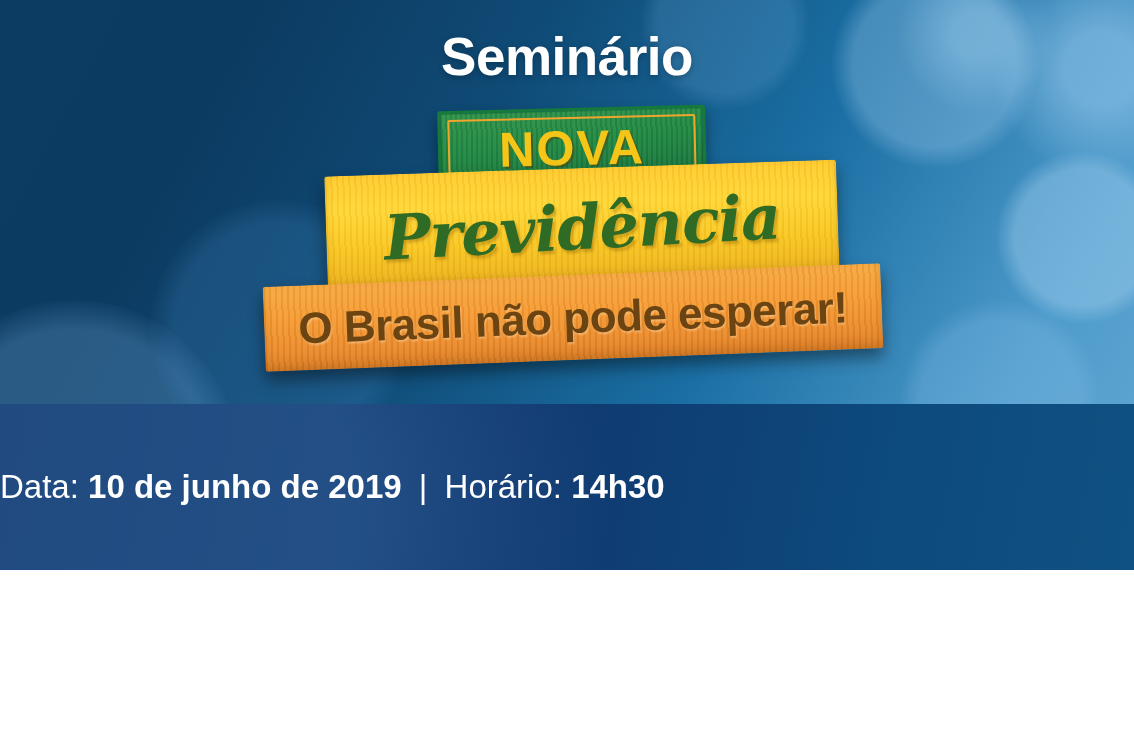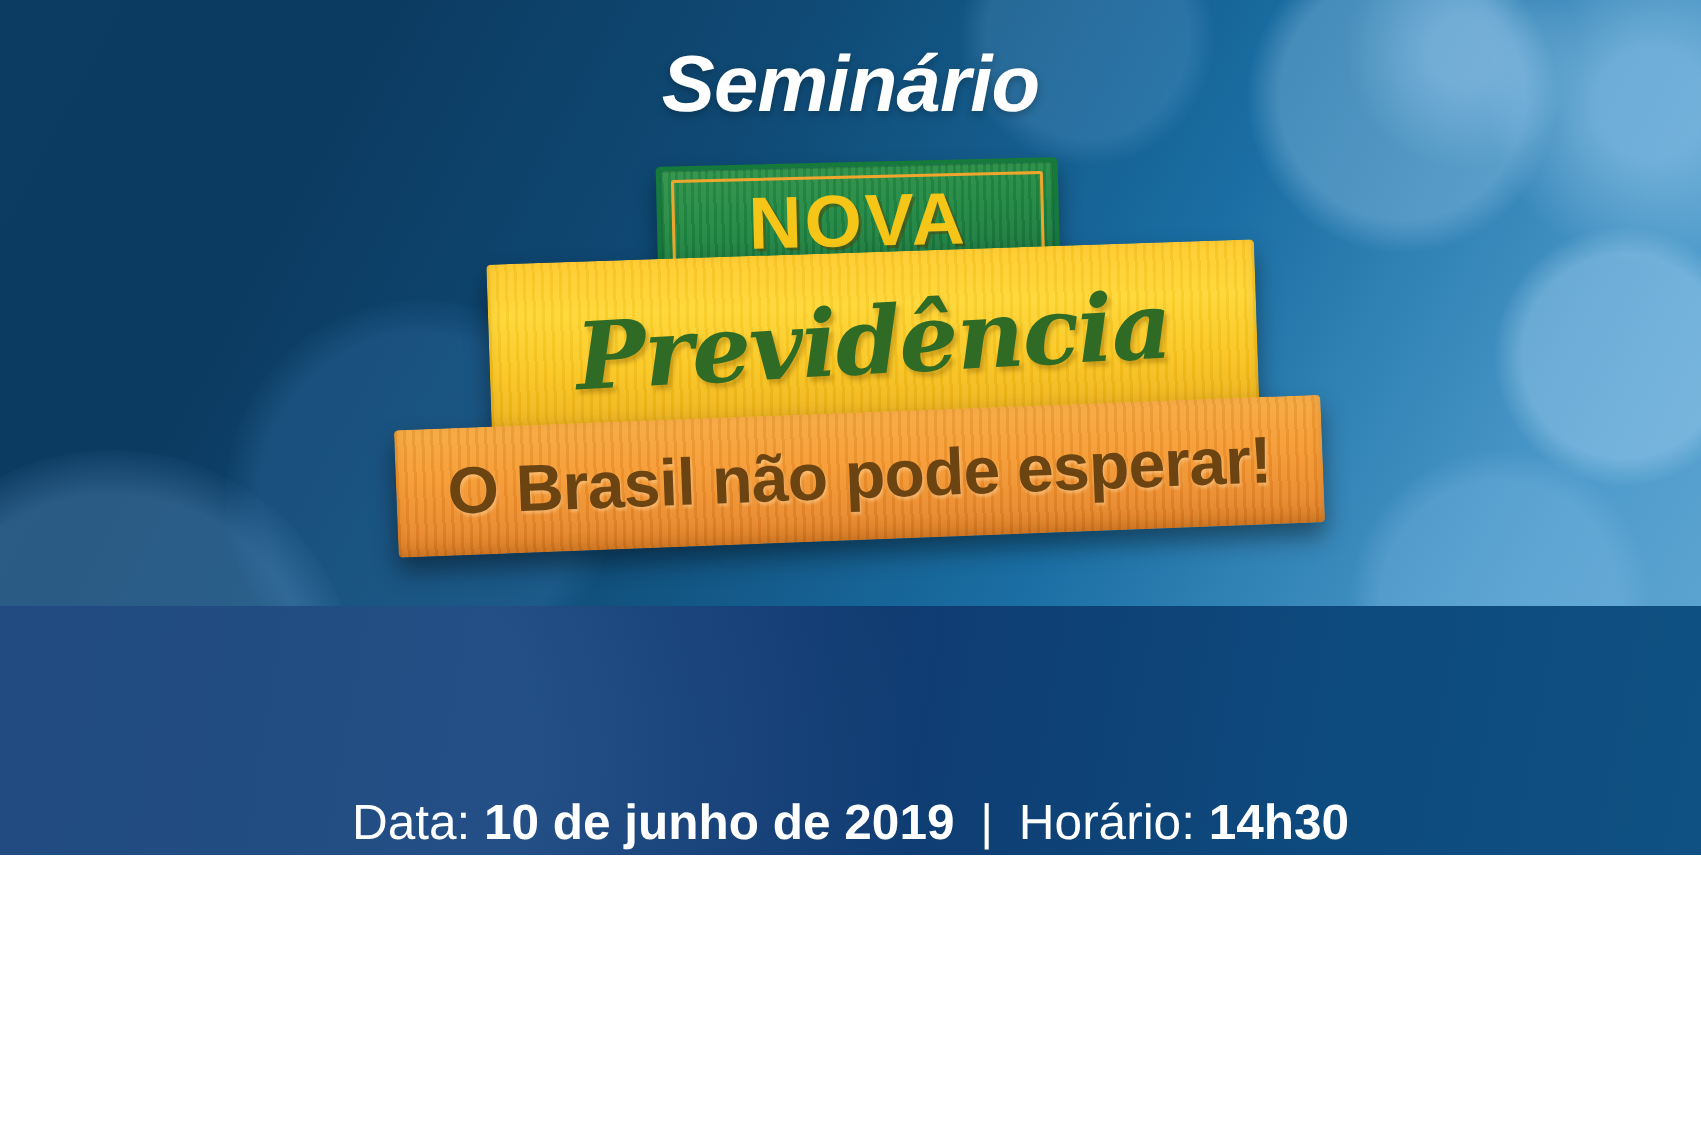--- a/index.html
+++ b/index.html
@@ -22,21 +22,20 @@
       radial-gradient(circle at 86% 6%,  rgba(160,205,238,0.40) 0 2%, rgba(160,205,238,0) 7%),
       linear-gradient(118deg, #0d3c62 0%, #0c3b61 18%, #0f4a75 38%, #1a6ea3 62%, #4e9bcb 85%, #63a8d4 100%);
   }
   .bg-blob { position:absolute; border-radius:50%; pointer-events:none; }
 
   
   .seminario {
     position:absolute; left:0; top:26px; width:1134px; text-align:center;
     color:#ffffff; font-size:53px; font-weight:bold; letter-spacing:-0.5px;
     text-shadow:0 2px 6px rgba(0,0,0,0.28);
-    font-style:italic;
   }
 
   
   .signs { position:absolute; left:0; top:108px; width:1134px; height:285px; }
 
   .sign { position:absolute; }
 
   
   .sign-nova {
     left:438px; top:0px; width:268px; height:80px;
@@ -92,21 +91,21 @@
     font-size:44px; font-weight:bold; color:#6b4412; letter-spacing:-0.5px;
     text-shadow:1px 2px 2px rgba(255,220,170,0.45);
   }
 
   
   .info-band {
     position:absolute; left:0; top:404px; width:1134px; height:166px;
     background:
       radial-gradient(circle at 14% 58%, rgba(80,140,195,0.30) 0 20%, rgba(80,140,195,0) 46%),
       linear-gradient(100deg,#0c2e63 0%, #10386f 45%, #0d4a7d 78%, #0f5182 100%);
-    display:flex; flex-direction:column; align-items:center; justify-content:flex-end;
+    display:flex; flex-direction:row; align-items:center; justify-content:space-between;
     gap:4px;
   }
   .info-line { color:#ffffff; font-size:33px; line-height:1.32; white-space:nowrap; }
   .info-line .lbl { font-weight:normal; }
   .info-line .val { font-weight:bold; }
   .info-line .sep { font-weight:normal; padding:0 8px; }
 
   
   .footer {
     position:absolute; left:0; top:570px; width:1134px; height:186px;

